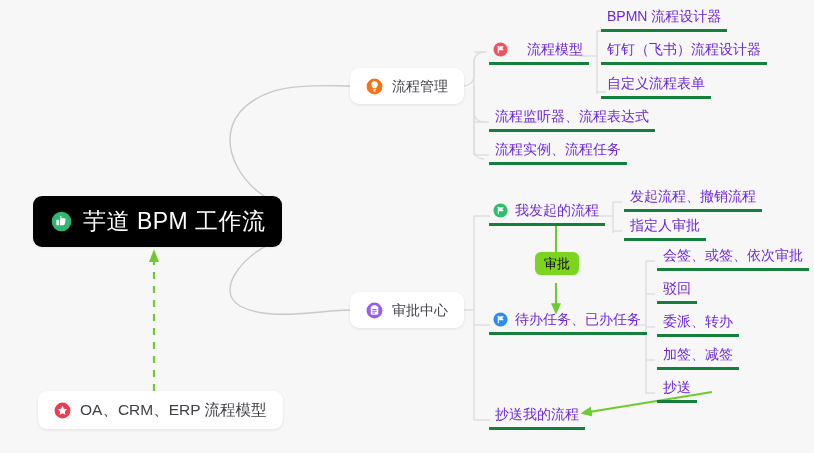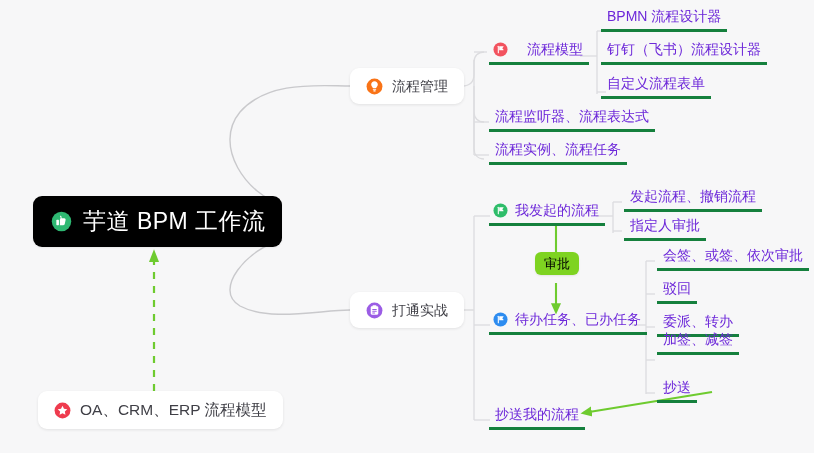--- a/index.html
+++ b/index.html
@@ -182,21 +182,21 @@
     <span class="icon ic16">
       <svg viewBox="0 0 18 18">
         <circle cx="9" cy="9" r="8.4" fill="#9b5de5"></circle>
         <rect x="5" y="4.6" width="8" height="8.8" rx="1.2" fill="#ffffff"></rect>
         <rect x="6.9" y="3.4" width="4.2" height="2.1" rx=".8" fill="#ffffff"></rect>
         <rect x="6.5" y="7.4" width="5" height=".95" rx=".45" fill="#9b5de5"></rect>
         <rect x="6.5" y="9.3" width="5" height=".95" rx=".45" fill="#9b5de5"></rect>
         <rect x="6.5" y="11.2" width="3.2" height=".95" rx=".45" fill="#9b5de5"></rect>
       </svg>
     </span>
-    <span class="card-label">打通实战</span>
+    <span class="card-label">审批中心</span>
   </div>
 
   <div class="leaf with-icon" id="leaf-my-started" style="left:489px;top:203px;">
     <span class="icon ic15">
       <svg viewBox="0 0 16 16">
         <circle cx="8" cy="8" r="7.5" fill="#2ebd6a"></circle>
         <rect x="5.1" y="4.1" width="1.15" height="8" rx=".5" fill="#ffffff"></rect>
         <path fill="#ffffff" d="M6.6 4.4h4.4c.3 0 .45.3.25.55L9.9 6.6l1.35 1.65c.2.25.05.55-.25.55H6.6z"></path>
       </svg>
     </span>
@@ -226,21 +226,21 @@
       </svg>
     </span>
     <span class="leaf-label">待办任务、已办任务</span>
   </div>
   <div class="leaf" id="leaf-reject" style="left:657px;top:281px;">
     <span class="leaf-label">驳回</span>
   </div>
   <div class="leaf" id="leaf-delegate" style="left:657px;top:314px;">
     <span class="leaf-label">委派、转办</span>
   </div>
-  <div class="leaf" id="leaf-add-remove-sign" style="left:657px;top:332px;">
+  <div class="leaf" id="leaf-add-remove-sign" style="left:657px;top:347px;">
     <span class="leaf-label">加签、减签</span>
   </div>
   <div class="leaf" id="leaf-cc" style="left:657px;top:380px;">
     <span class="leaf-label">抄送</span>
   </div>
 
   <div class="leaf" id="leaf-cc-mine" style="left:489px;top:407px;">
     <span class="leaf-label">抄送我的流程</span>
   </div>
 

